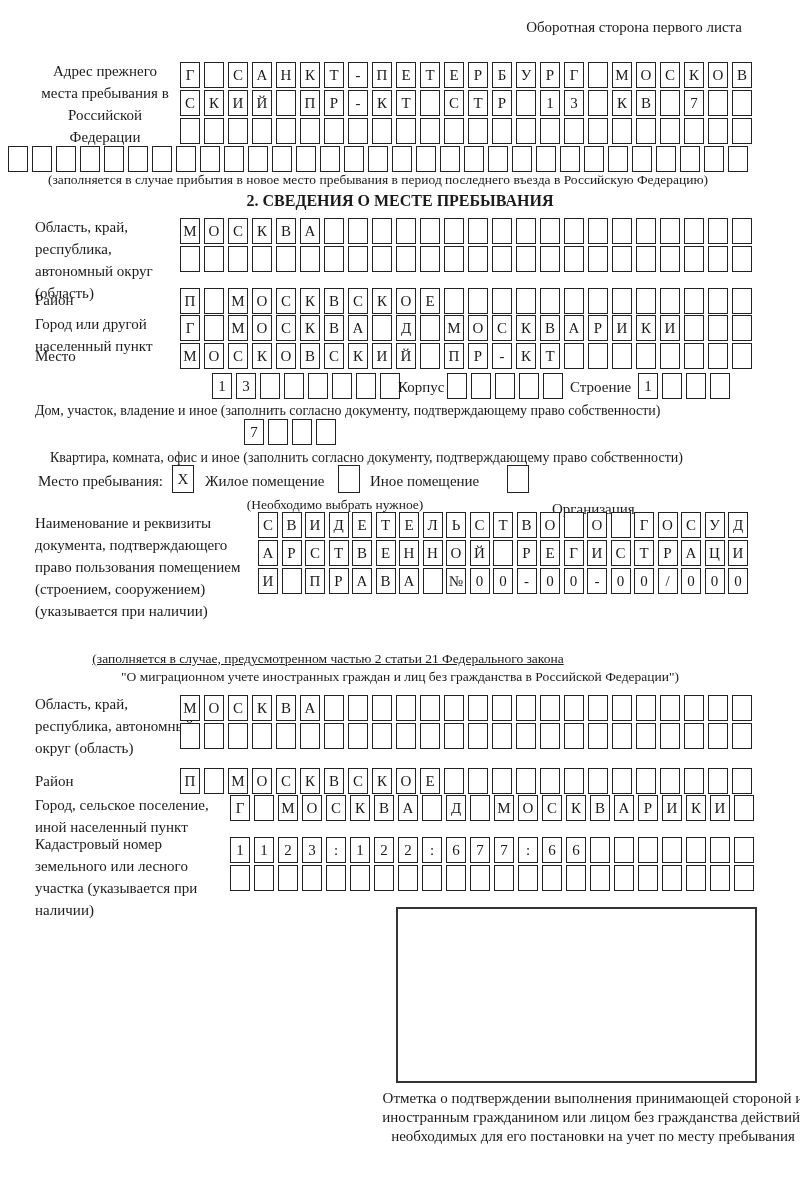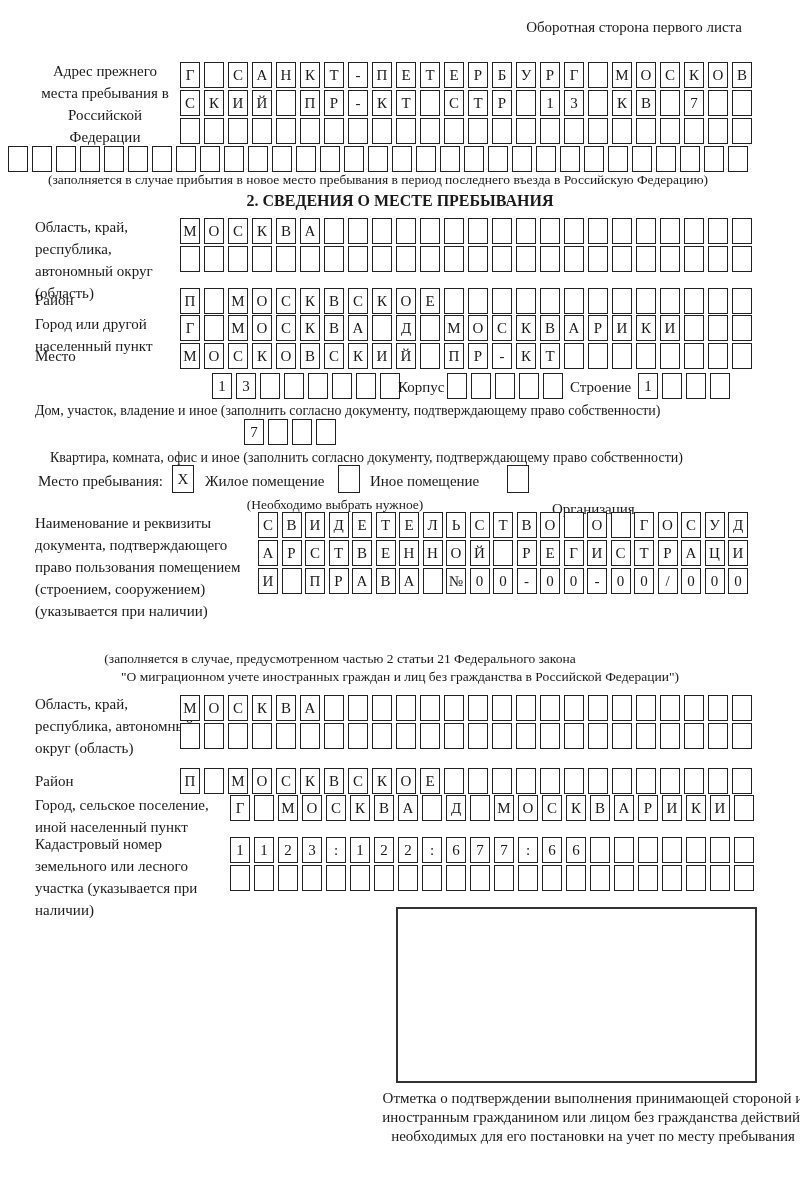--- a/index.html
+++ b/index.html
@@ -390,21 +390,21 @@
       <div class="cell">0</div>
       <div class="cell">-</div>
       <div class="cell">0</div>
       <div class="cell">0</div>
       <div class="cell">/</div>
       <div class="cell">0</div>
       <div class="cell">0</div>
       <div class="cell">0</div>
     </div>
 
-  <div class="abs note center" style="left:12px;top:651px;width:656px;">(заполняется в случае, предусмотренном частью 2 статьи 21 Федерального закона</div>
+  <div class="abs note center" style="left:0;top:651px;width:656px;text-decoration:underline;">(заполняется в случае, предусмотренном частью 2 статьи 21 Федерального закона</div>
   <div class="abs note center" style="left:0;top:669px;width:800px;">"О миграционном учете иностранных граждан и лиц без гражданства в Российской Федерации")</div>
 
   <div class="abs lbl" style="left:35px;top:693px;width:170px;">Область, край, республика, автономный округ (область)</div>
   <div class="abs cellrow" style="left:180px;top:695px;">
       <div class="cell">М</div>
       <div class="cell">О</div>
       <div class="cell">С</div>
       <div class="cell">К</div>
       <div class="cell">В</div>
       <div class="cell">А</div>

